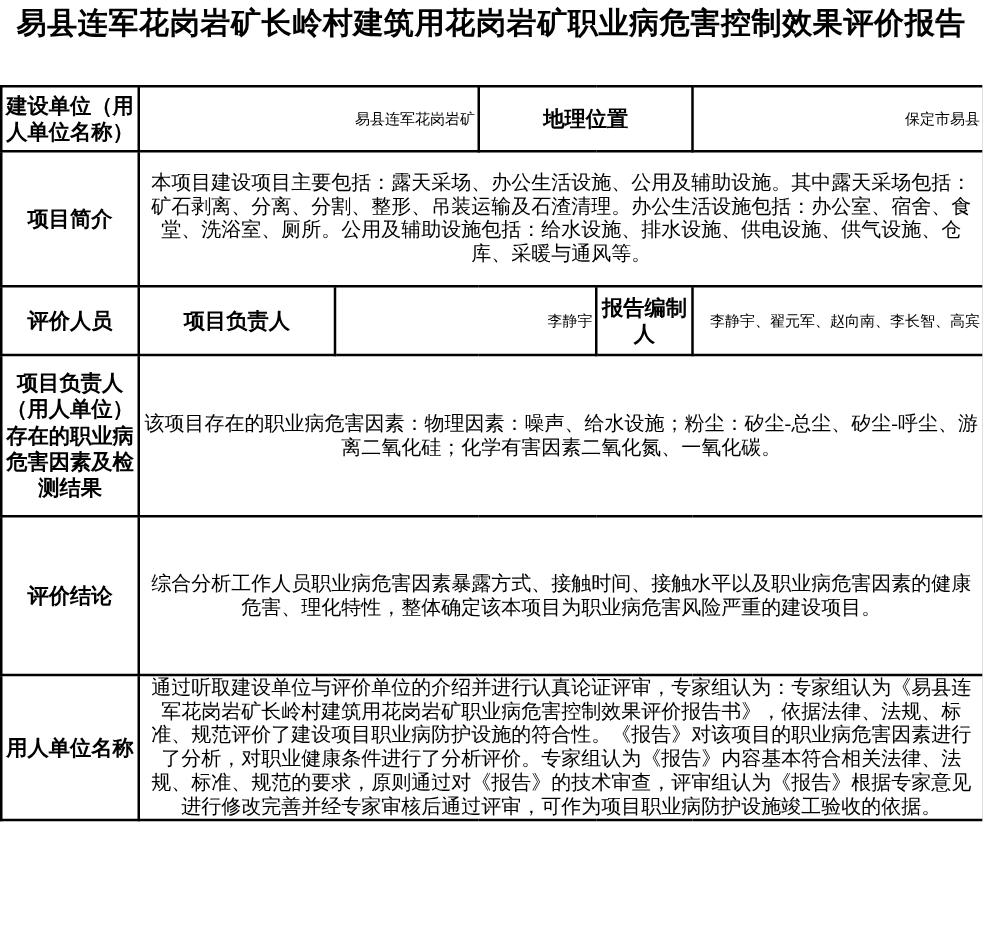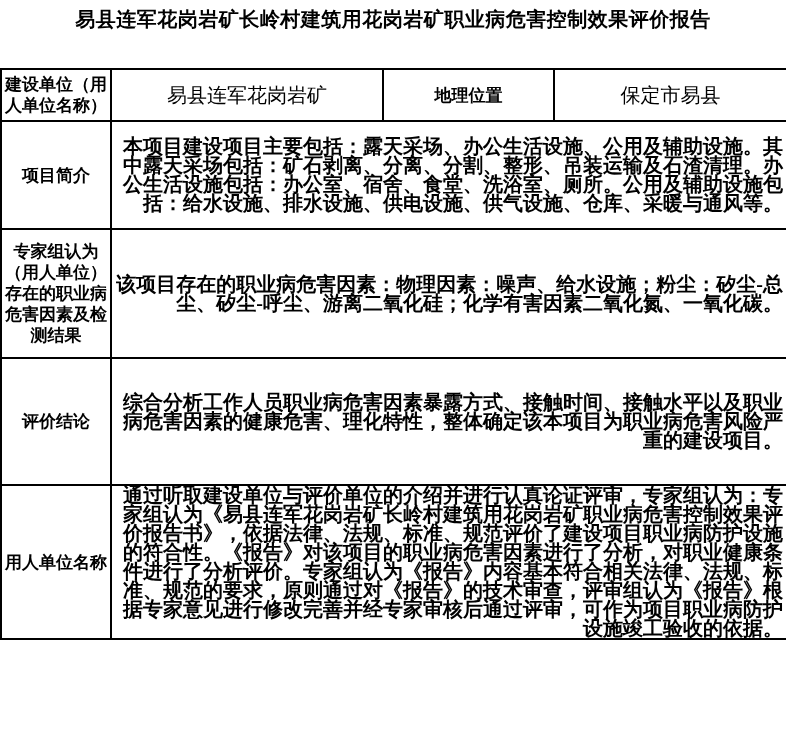--- a/index.html
+++ b/index.html
@@ -3,41 +3,41 @@
 <meta charset="utf-8">
 <style>
   html,body { margin:0; padding:0; background:#ffffff; }
   .doc {
     width:786px; height:750px; background:#ffffff; color:#000000;
     font-family:"Liberation Serif","DejaVu Serif",serif;
     overflow:hidden; box-sizing:border-box;
   }
   .title {
     box-sizing:border-box; height:68px; padding:4px 10px 0 10px;
-    font-size:20px; line-height:30px; font-weight:bold;
+    font-size:24px; line-height:30px; font-weight:bold;
     text-align:center; letter-spacing:0.5px;
   }
   table.report {
     width:786px; table-layout:fixed; border-collapse:collapse;
   }
   td {
     border:2px solid #000000; overflow:hidden; vertical-align:middle;
     box-sizing:border-box;
   }
   td.lbl {
     font-weight:bold; font-size:17px; line-height:21px;
     text-align:center; word-break:break-all; padding:0 1px;
   }
   td.val {
-    font-size:20px; line-height:20px; text-align:center;
+    font-size:12px; line-height:20px; text-align:right;
     word-break:break-all; padding:0 2px;
   }
   td.para {
-    font-size:20px; line-height:19px; text-align:right;
-    word-break:break-all; padding:0 3px;font-weight:bold;
+    font-size:16px; line-height:19px; text-align:center;
+    word-break:break-all; padding:0 3px;
   }
 </style>
 </head>
 <body>
 
 <div class="doc">
 
   <div class="title">易县连军花岗岩矿长岭村建筑用花岗岩矿职业病危害控制效果评价报告</div>
 
   <table class="report">
@@ -57,24 +57,31 @@
       <td class="lbl" colspan="2">地理位置</td>
       <td class="val">保定市易县</td>
     </tr>
 
 
     <tr style="height:108px">
       <td class="lbl">项目简介</td>
       <td class="para" colspan="5">本项目建设项目主要包括：露天采场、办公生活设施、公用及辅助设施。其中露天采场包括：矿石剥离、分离、分割、整形、吊装运输及石渣清理。办公生活设施包括：办公室、宿舍、食堂、洗浴室、厕所。公用及辅助设施包括：给水设施、排水设施、供电设施、供气设施、仓库、采暖与通风等。</td>
     </tr>
 
+    <tr style="height:55px">
+      <td class="lbl">评价人员</td>
+      <td class="lbl">项目负责人</td>
+      <td class="val" colspan="2">李静宇</td>
+      <td class="lbl">报告编制人</td>
+      <td class="val">李静宇、翟元军、赵向南、李长智、高宾</td>
+    </tr>
 
 
     <tr style="height:129px">
-      <td class="lbl">专家组认为（用人单位）存在的职业病危害因素及检测结果</td>
+      <td class="lbl">项目负责人（用人单位）存在的职业病危害因素及检测结果</td>
       <td class="para" colspan="5">该项目存在的职业病危害因素：物理因素：噪声、给水设施；粉尘：矽尘-总尘、矽尘-呼尘、游离二氧化硅；化学有害因素二氧化氮、一氧化碳。</td>
     </tr>
 
     <tr style="height:127px">
       <td class="lbl">评价结论</td>
       <td class="para" colspan="5">综合分析工作人员职业病危害因素暴露方式、接触时间、接触水平以及职业病危害因素的健康危害、理化特性，整体确定该本项目为职业病危害风险严重的建设项目。</td>
     </tr>
 
     <tr style="height:116px">
       <td class="lbl">用人单位名称</td>

